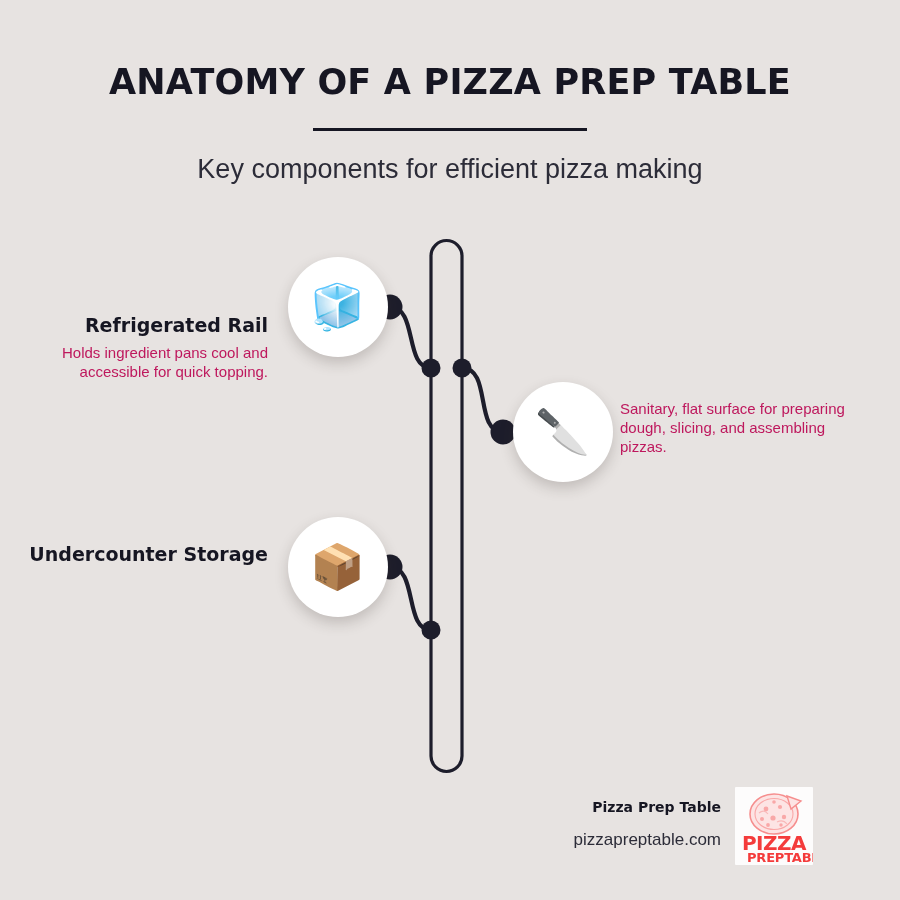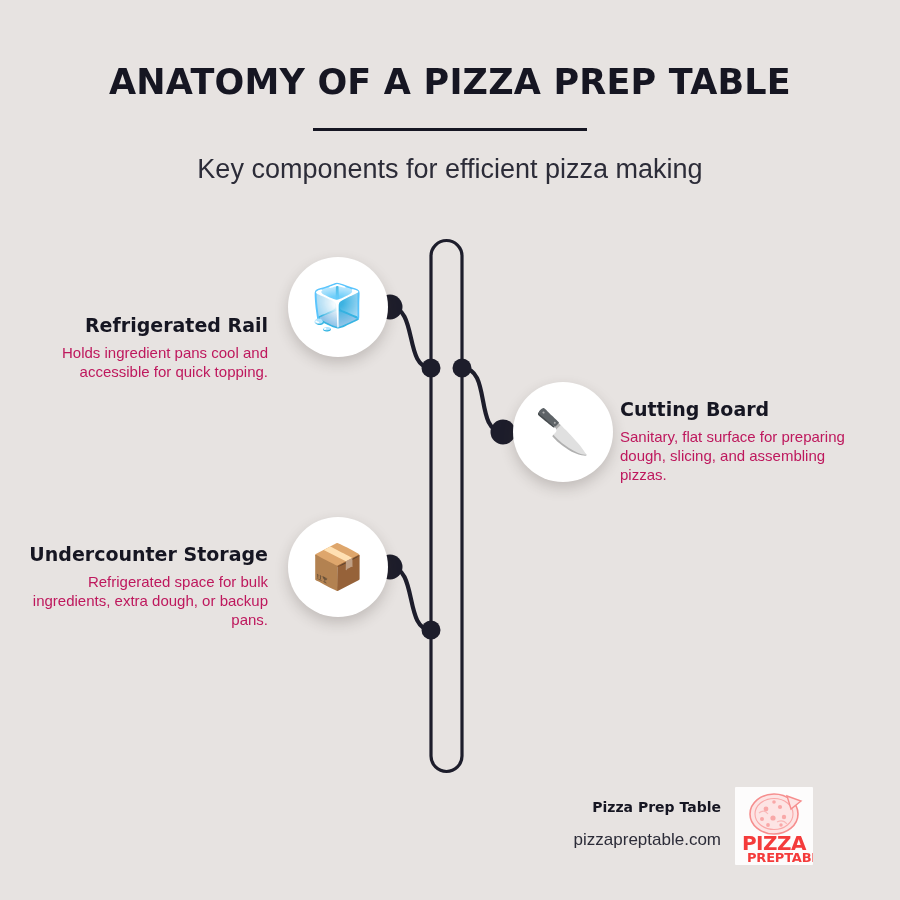--- a/index.html
+++ b/index.html
@@ -201,30 +201,28 @@
   </div>
   <div class="item-text right-align" style="left:18px; top:275px;margin-top:40px;">
     <div class="item-title">Refrigerated Rail</div>
     <div class="item-desc">Holds ingredient pans cool and accessible for quick topping.</div>
   </div>
 
   <div class="icon-circle" style="left:513px; top:382px;">
     <span class="icon-glyph">🔪</span>
   </div>
   <div class="item-text left-align" style="left:620px; top:399px;">
-    <div class="item-title">Cutting Board</div>
     <div class="item-desc">Sanitary, flat surface for preparing dough, slicing, and assembling pizzas.</div>
   </div>
 
   <div class="icon-circle" style="left:288px; top:517px;">
     <span class="icon-glyph">📦</span>
   </div>
   <div class="item-text right-align" style="left:18px; top:544px;">
     <div class="item-title">Undercounter Storage</div>
-    <div class="item-desc">Refrigerated space for bulk ingredients, extra dough, or backup pans.</div>
   </div>
 
   <div class="footer-brand">Pizza Prep Table</div>
   <div class="footer-url">pizzapreptable.com</div>
 
   <div class="footer-logo">
     <svg width="78" height="78" viewBox="0 0 78 78">
 
       <ellipse cx="39" cy="27" rx="24" ry="20" fill="#fde4e4" stroke="#f68e8e" stroke-width="1.6"></ellipse>
       <ellipse cx="39" cy="27" rx="19" ry="15.5" fill="none" stroke="#f9a8a8" stroke-width="1.1"></ellipse>

